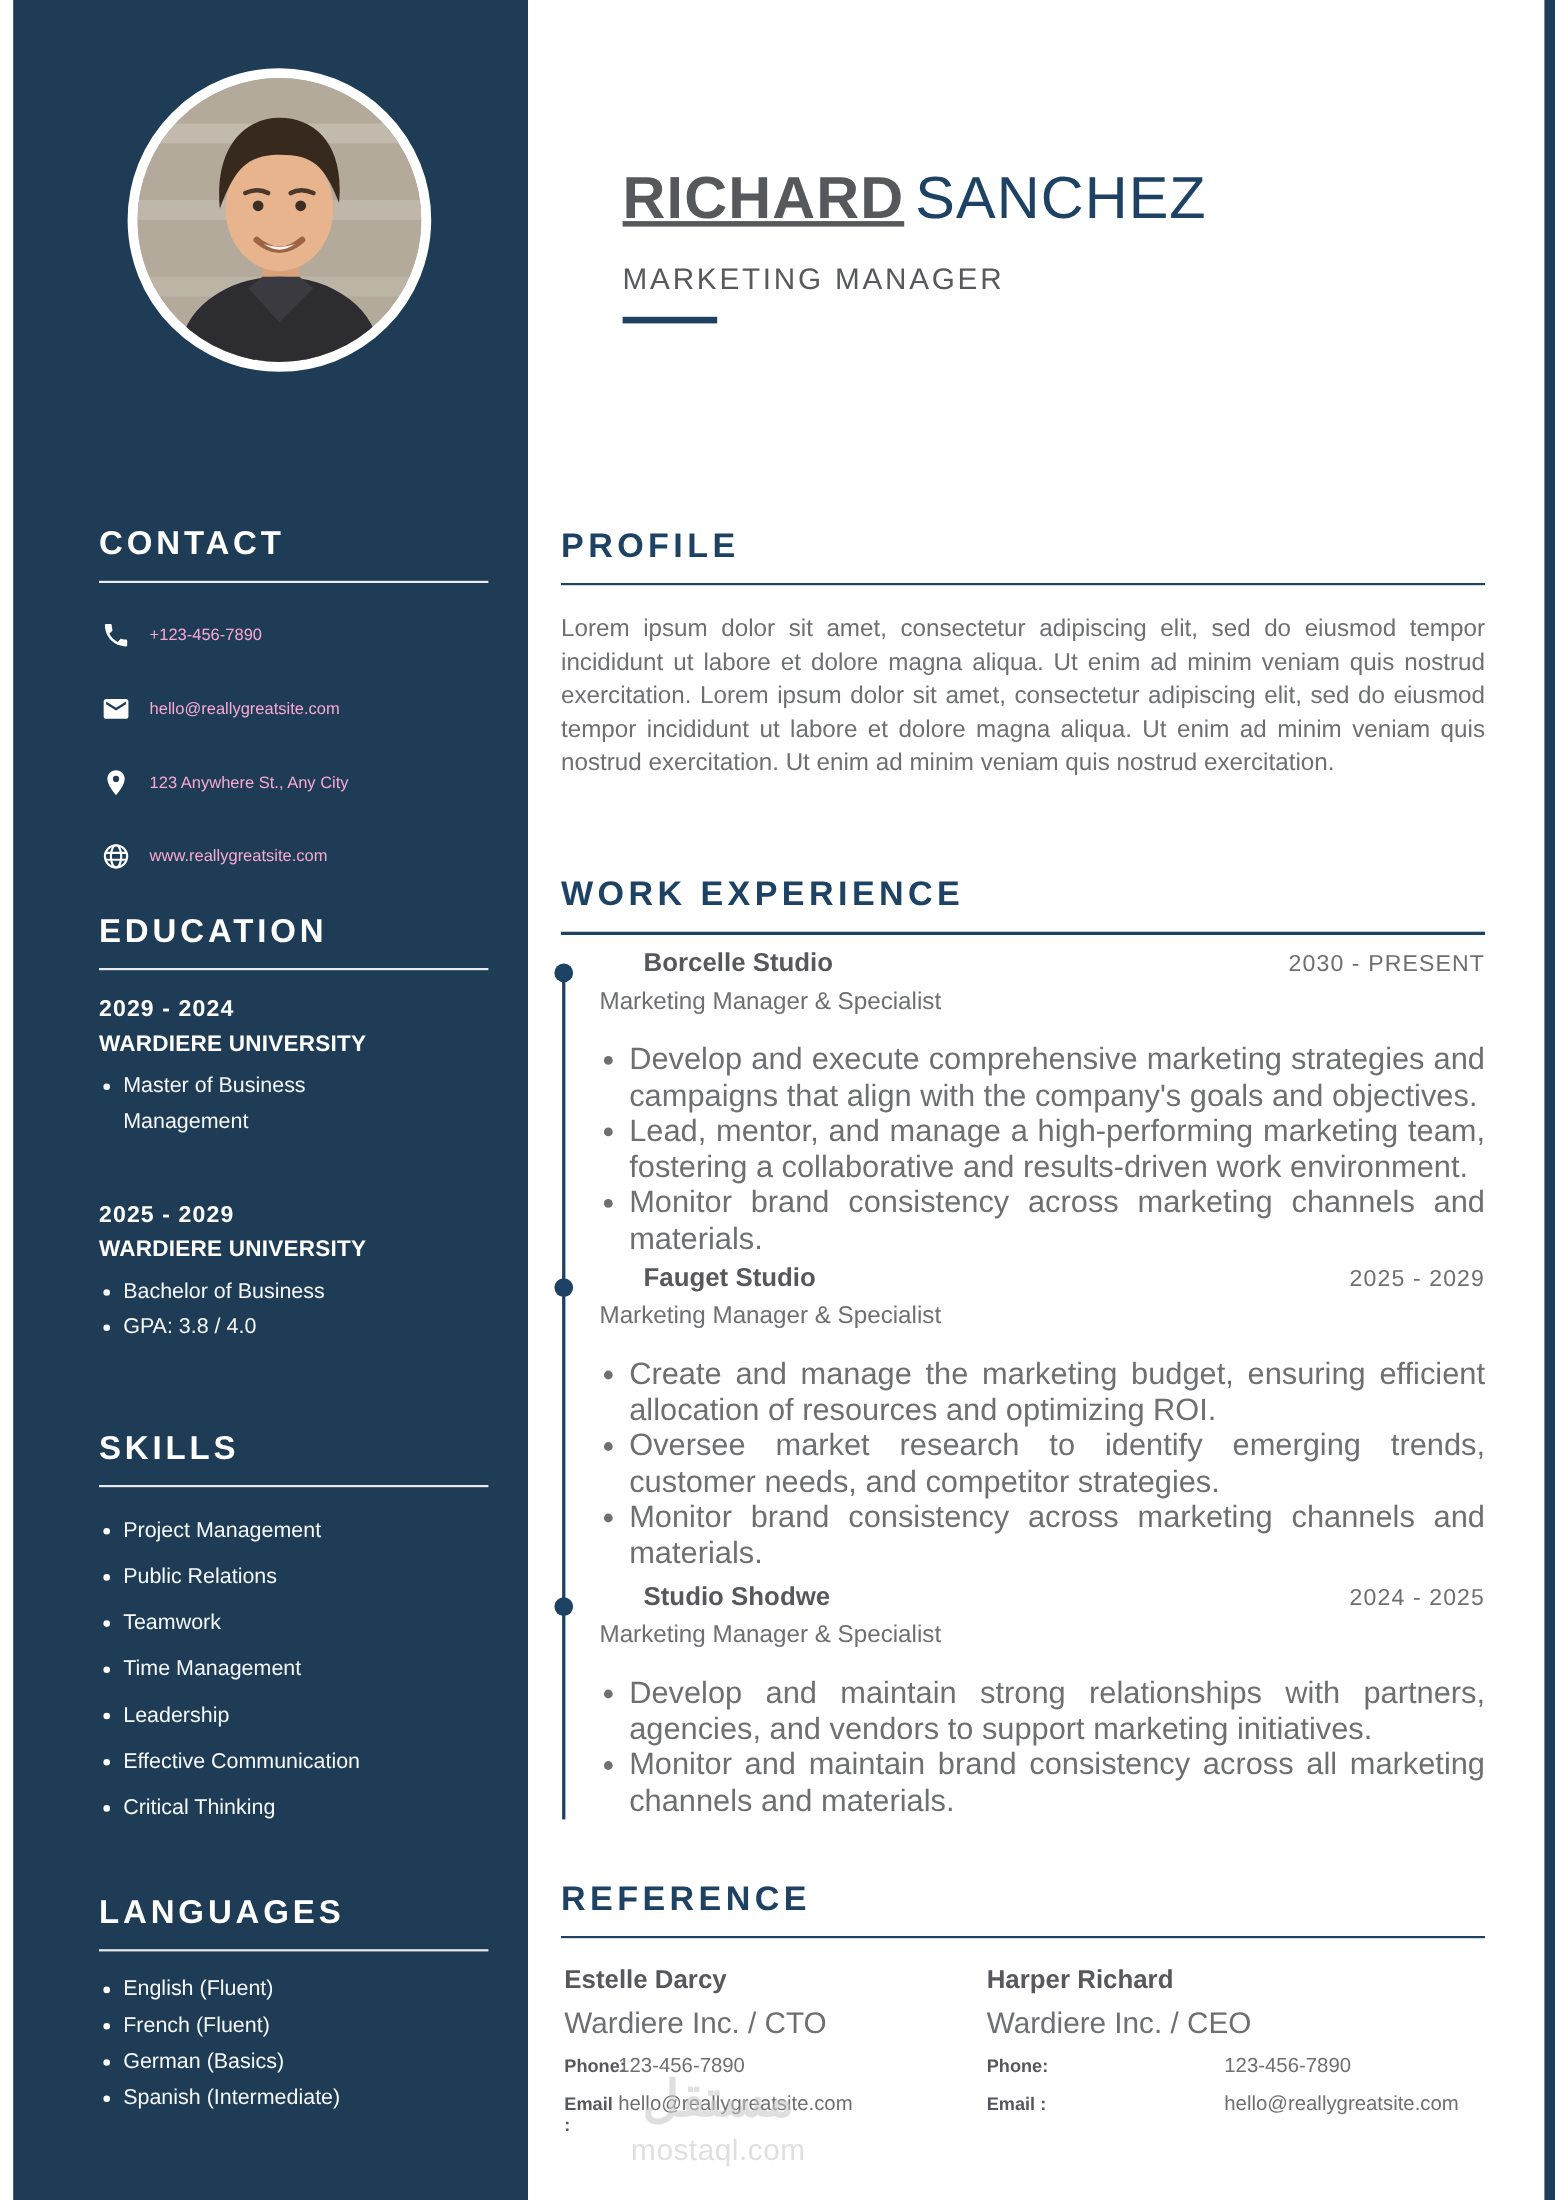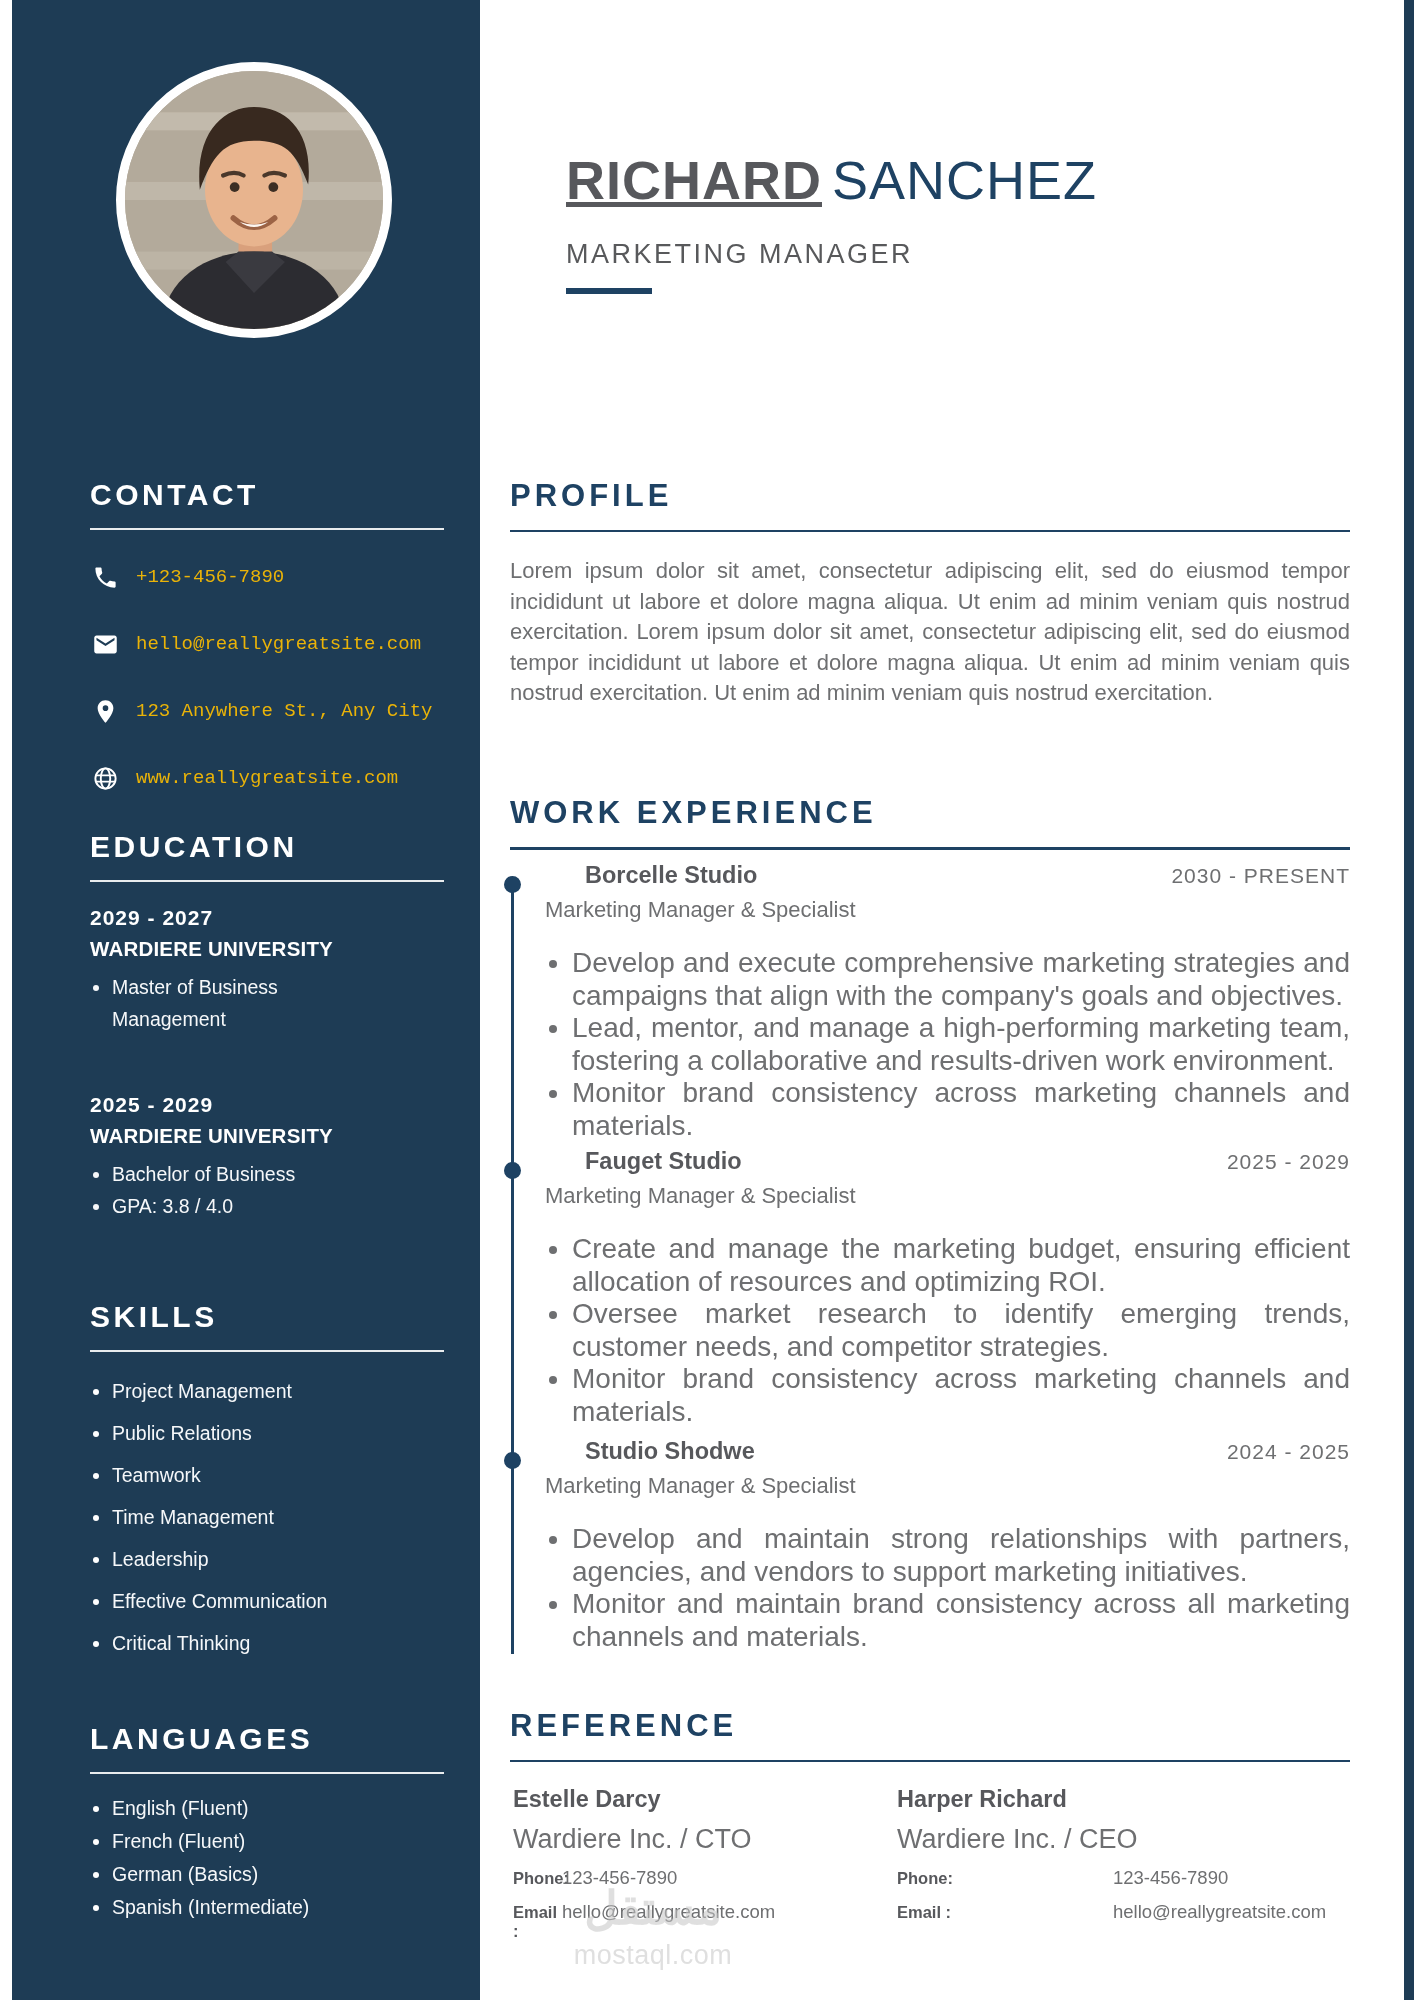--- a/index.html
+++ b/index.html
@@ -12,21 +12,21 @@
               border:9px solid #ffffff;overflow:hidden;background:#b3aa9b;}
   .photo-ring svg{display:block;width:100%;height:100%;}
 
   .sb-sec{position:absolute;left:78px;width:354px;}
   .sb-h2{margin:0;color:#ffffff;font-size:30px;font-weight:700;letter-spacing:3.5px;}
   .sb-rule{height:2px;background:rgba(255,255,255,.9);margin-top:16px;}
 
   .c-item{display:flex;align-items:center;margin-top:27px;height:40px;}
   .c-icon{width:30px;height:30px;flex:0 0 30px;margin-right:16px;display:flex;align-items:center;justify-content:center;}
   .c-icon svg{width:27px;height:27px;}
-  .c-text{color:#eab308;font-size:19px;font-family:Liberation Mono, monospace;}
+  .c-text{color:#f9a8d4;font-size:15px;}
 
   .edu-entry{margin-top:24px;}
   .edu-period{color:#ffffff;font-size:21px;font-weight:700;letter-spacing:1px;}
   .edu-school{color:#ffffff;font-size:20.5px;font-weight:700;margin-top:7px;letter-spacing:.2px;}
   .edu-list{margin:10px 0 0;padding-left:22px;width:240px;}
   .edu-list li{color:#f6f8fa;font-size:19.5px;line-height:32px;}
   .edu-entry.gap{margin-top:58px;}
 
   .sb-list{margin:18px 0 0;padding-left:22px;}
   .sb-list li{color:#f6f8fa;font-size:19.5px;}
@@ -152,21 +152,21 @@
         </span>
         <span class="c-text">www.reallygreatsite.com</span>
       </div>
     </section>
 
     <section class="sb-sec" style="top:830px;">
       <h2 class="sb-h2">EDUCATION</h2>
       <div class="sb-rule"></div>
 
       <div class="edu-entry">
-        <div class="edu-period">2029 - 2027</div>
+        <div class="edu-period">2029 - 2024</div>
         <div class="edu-school">WARDIERE UNIVERSITY</div>
         <ul class="edu-list">
           <li>Master of Business Management</li>
         </ul>
       </div>
 
       <div class="edu-entry gap">
         <div class="edu-period">2025 - 2029</div>
         <div class="edu-school">WARDIERE UNIVERSITY</div>
         <ul class="edu-list" style="width:320px;">

